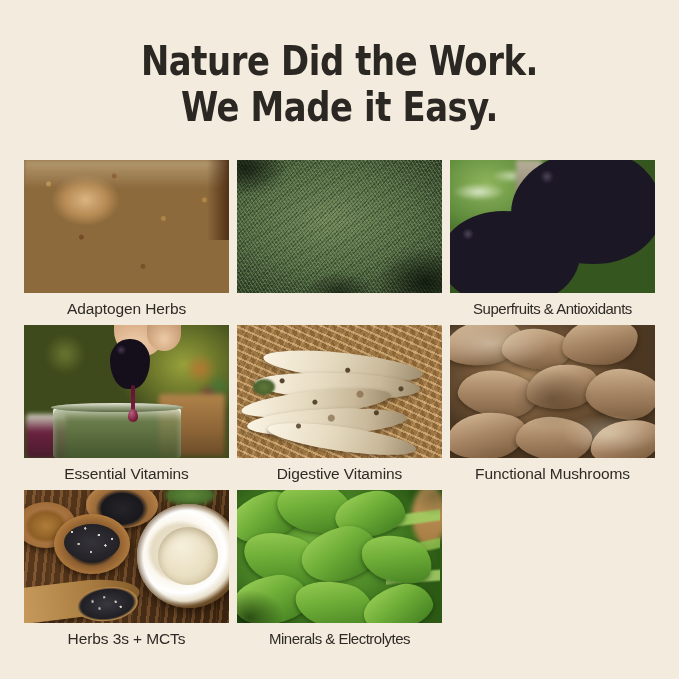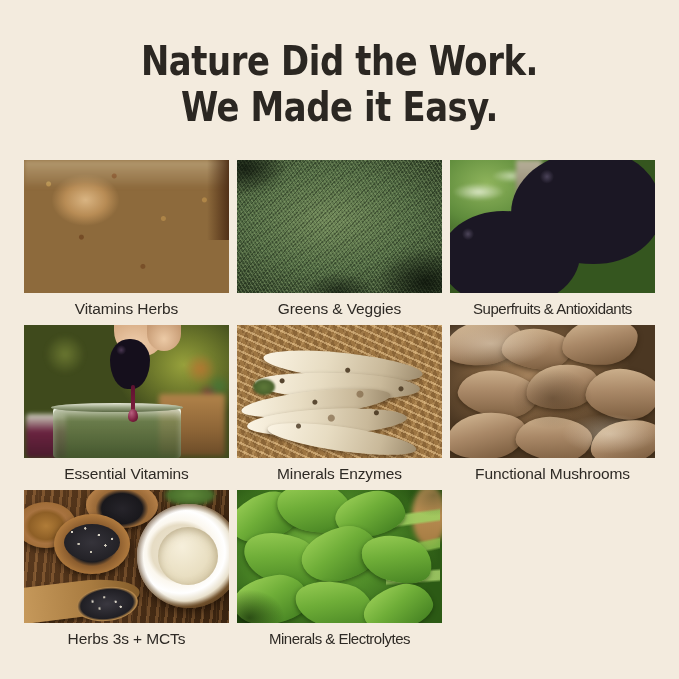--- a/index.html
+++ b/index.html
@@ -513,31 +513,30 @@
   <div class="grid">
 
     <div class="cell">
       <div class="thumb">
         <div class="layer ph-maca">
           <div class="burlap"></div>
           <div class="speck"></div>
           <div class="dark-right"></div>
         </div>
       </div>
-      <div class="caption">Vitamins Herbs</div>
+      <div class="caption">Adaptogen Herbs</div>
     </div>
 
     <div class="cell">
       <div class="thumb">
         <div class="layer ph-spirulina">
           <div class="grain"></div>
           <div class="shadowcorner"></div>
         </div>
       </div>
-      <div class="caption">Greens &amp; Veggies</div>
     </div>
 
     <div class="cell">
       <div class="thumb">
         <div class="layer ph-acai">
           <div class="leaves"></div>
           <div class="stemtrunk"></div>
           <div class="cluster1"></div>
           <div class="cluster2"></div>
         </div>
@@ -570,21 +569,21 @@
           <div class="weave"></div>
           <div class="root r3"></div>
           <div class="root r4"></div>
           <div class="root r1"></div>
           <div class="root r2"></div>
           <div class="root r5"></div>
           <div class="greentop"></div>
           <div class="spots"></div>
         </div>
       </div>
-      <div class="caption">Minerals Enzymes</div>
+      <div class="caption">Digestive Vitamins</div>
     </div>
 
     <div class="cell">
       <div class="thumb">
         <div class="layer ph-maitake">
           <div class="frond f1"></div>
             <div class="frond f2"></div>
             <div class="frond f3"></div>
           <div class="frond f4"></div>
             <div class="frond f5"></div>

